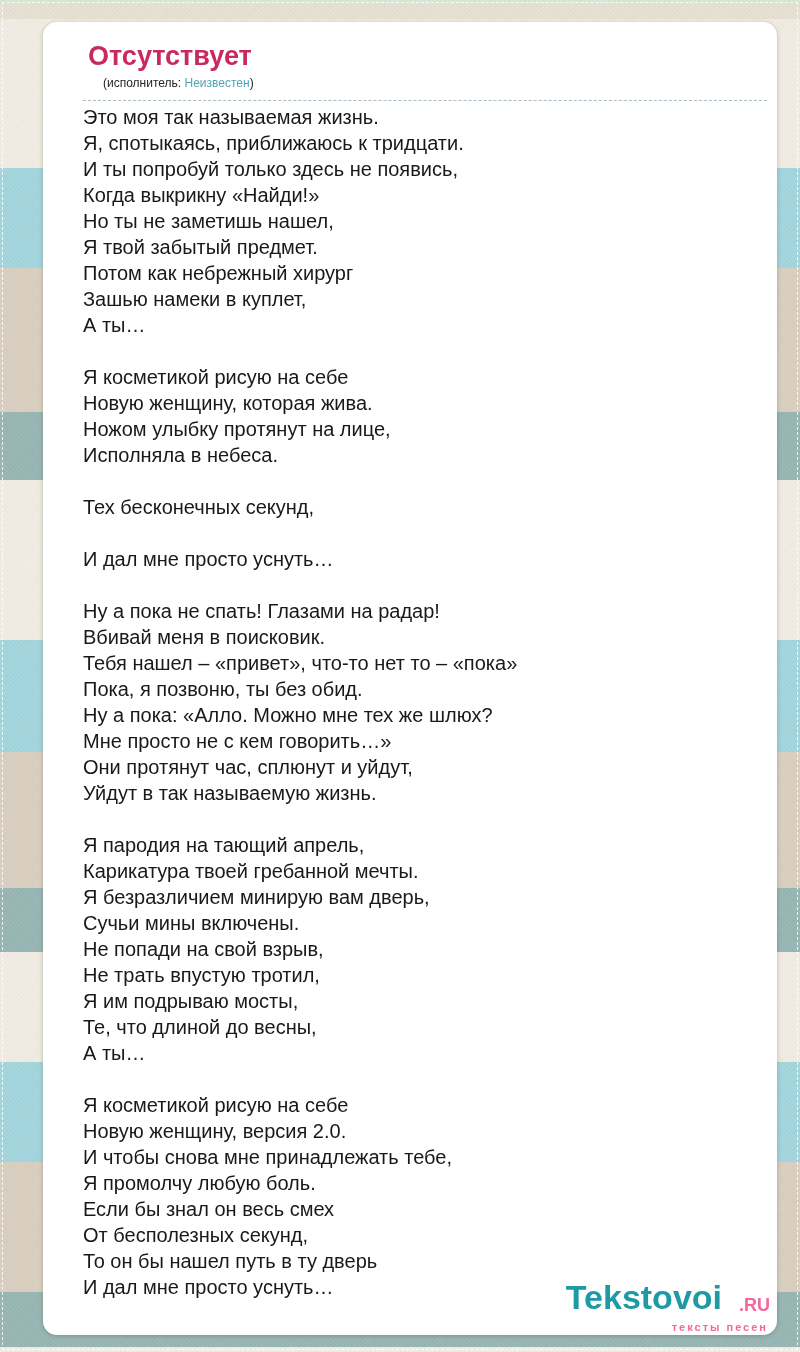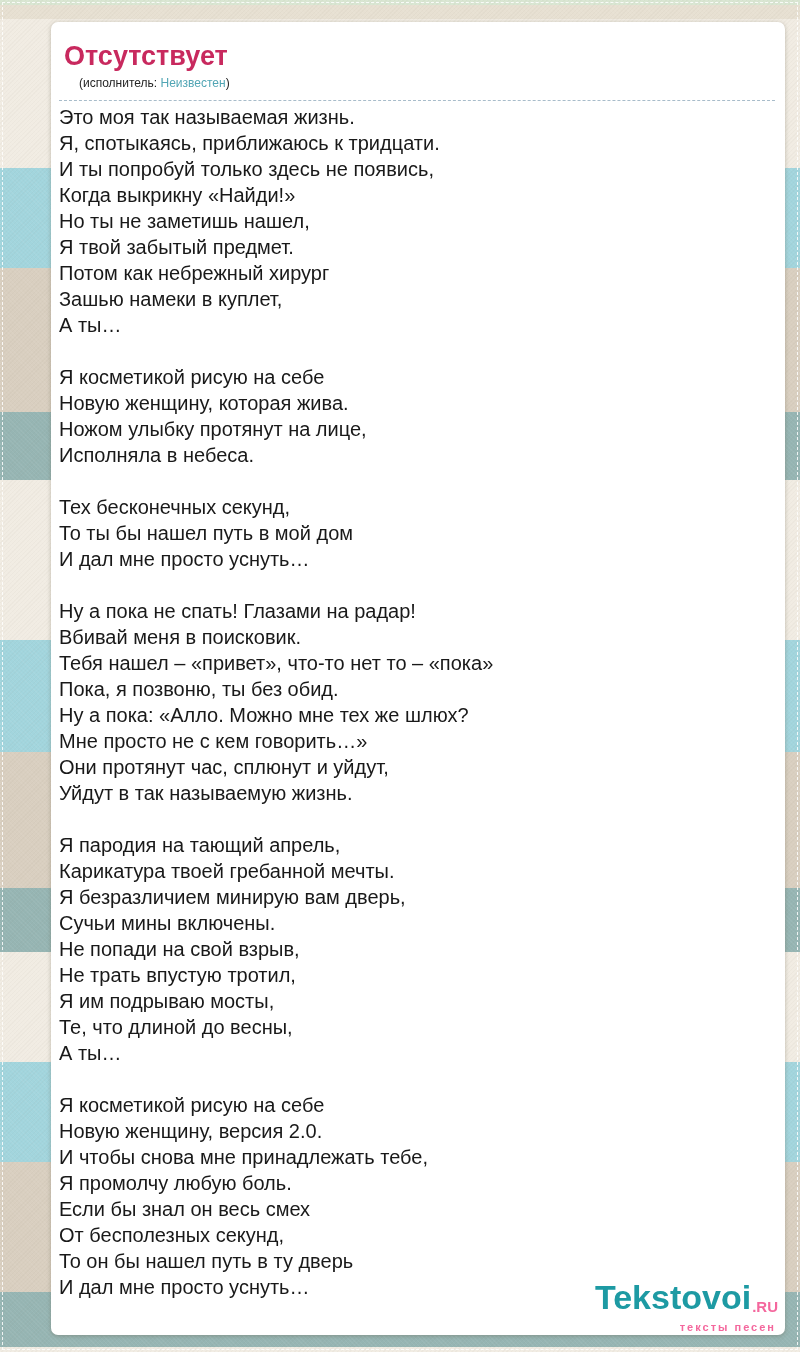--- a/index.html
+++ b/index.html
@@ -49,26 +49,27 @@
     pointer-events:none;
   }
   
   .stitching{
     position:absolute; inset:2px;
     border:1px dashed rgba(255,255,255,.85);
     pointer-events:none;
   }
   .content-card{
     position:absolute;
-    left:51px; top:22px;
+    left:43px; top:22px;
     width:734px; height:1313px;
     background:#ffffff;
-    border-radius:7px;
+    border-radius:14px;
     box-shadow:0 1px 4px rgba(90,80,60,.35);
     overflow:hidden;
+    padding-left:32px;
   }
   .card-inner{ padding:18px 10px 0 8px; }
   .header-block{
     border-bottom:1px dashed var(--divider);
     padding:0 0 6px 0;
   }
   .song-title{
     font-size:27px;
     line-height:32px;
     font-weight:bold;
@@ -106,24 +107,24 @@
     align-items:flex-end;
     justify-content:flex-end;
   }
   .logo-wordmark{
     font-size:34px;
     font-weight:bold;
     letter-spacing:0px;
     color:var(--logo-teal);
   }
   .logo-tld{
-    font-size:15px;
+    font-size:18px;
     font-weight:bold;
     color:var(--logo-pink);
-    margin-left:1px;
+    margin-left:17px;
   }
   .logo-tagline{
     font-size:11px;
     font-weight:bold;
     letter-spacing:2px;
     color:var(--logo-pink);
     margin-top:8px;
     padding-right:2px;
   }
 </style>
@@ -136,21 +137,21 @@
   <div class="card-inner">
     <div class="header-block">
       <h1 class="song-title">Отсутствует</h1>
       <div class="artist-line">
         <span>(исполнитель: </span><a>Неизвестен</a><span>)</span>
       </div>
     </div>
 
     <div class="lyrics" id="lyrics">
         <p><span>Это моя так называемая жизнь.</span><br><span>Я, спотыкаясь, приближаюсь к тридцати.</span><br><span>И ты попробуй только здесь не появись,</span><br><span>Когда выкрикну «Найди!»</span><br><span>Но ты не заметишь нашел,</span><br><span>Я твой забытый предмет.</span><br><span>Потом как небрежный хирург</span><br><span>Зашью намеки в куплет,</span><br><span>А ты…</span></p>
-        <p><span>Я косметикой рисую на себе</span><br><span>Новую женщину, которая жива.</span><br><span>Ножом улыбку протянут на лице,</span><br><span>Исполняла в небеса.</span><br><br><span>Тех бесконечных секунд,</span><br><span>То ты бы нашел путь в мой дом</span><br><span>И дал мне просто уснуть…</span></p>
+        <p><span>Я косметикой рисую на себе</span><br><span>Новую женщину, которая жива.</span><br><span>Ножом улыбку протянут на лице,</span><br><span>Исполняла в небеса.</span><br><br><span>Тех бесконечных секунд,</span><br><br><span>И дал мне просто уснуть…</span></p>
         <p><span>Ну а пока не спать! Глазами на радар!</span><br><span>Вбивай меня в поисковик.</span><br><span>Тебя нашел – «привет», что-то нет то – «пока»</span><br><span>Пока, я позвоню, ты без обид.</span><br><span>Ну а пока: «Алло. Можно мне тех же шлюх?</span><br><span>Мне просто не с кем говорить…»</span><br><span>Они протянут час, сплюнут и уйдут,</span><br><span>Уйдут в так называемую жизнь.</span></p>
         <p><span>Я пародия на тающий апрель,</span><br><span>Карикатура твоей гребанной мечты.</span><br><span>Я безразличием минирую вам дверь,</span><br><span>Сучьи мины включены.</span><br><span>Не попади на свой взрыв,</span><br><span>Не трать впустую тротил,</span><br><span>Я им подрываю мосты,</span><br><span>Те, что длиной до весны,</span><br><span>А ты…</span></p>
         <p><span>Я косметикой рисую на себе</span><br><span>Новую женщину, версия 2.0.</span><br><span>И чтобы снова мне принадлежать тебе,</span><br><span>Я промолчу любую боль.</span><br><span>Если бы знал он весь смех</span><br><span>От бесполезных секунд,</span><br><span>То он бы нашел путь в ту дверь</span><br><span>И дал мне просто уснуть…</span></p>
       </div>
   </div>
 
   <div class="logo">
     <div class="logo-row">
       <span class="logo-wordmark">Tekstovoi</span>
         <span class="logo-tld">.RU</span>

